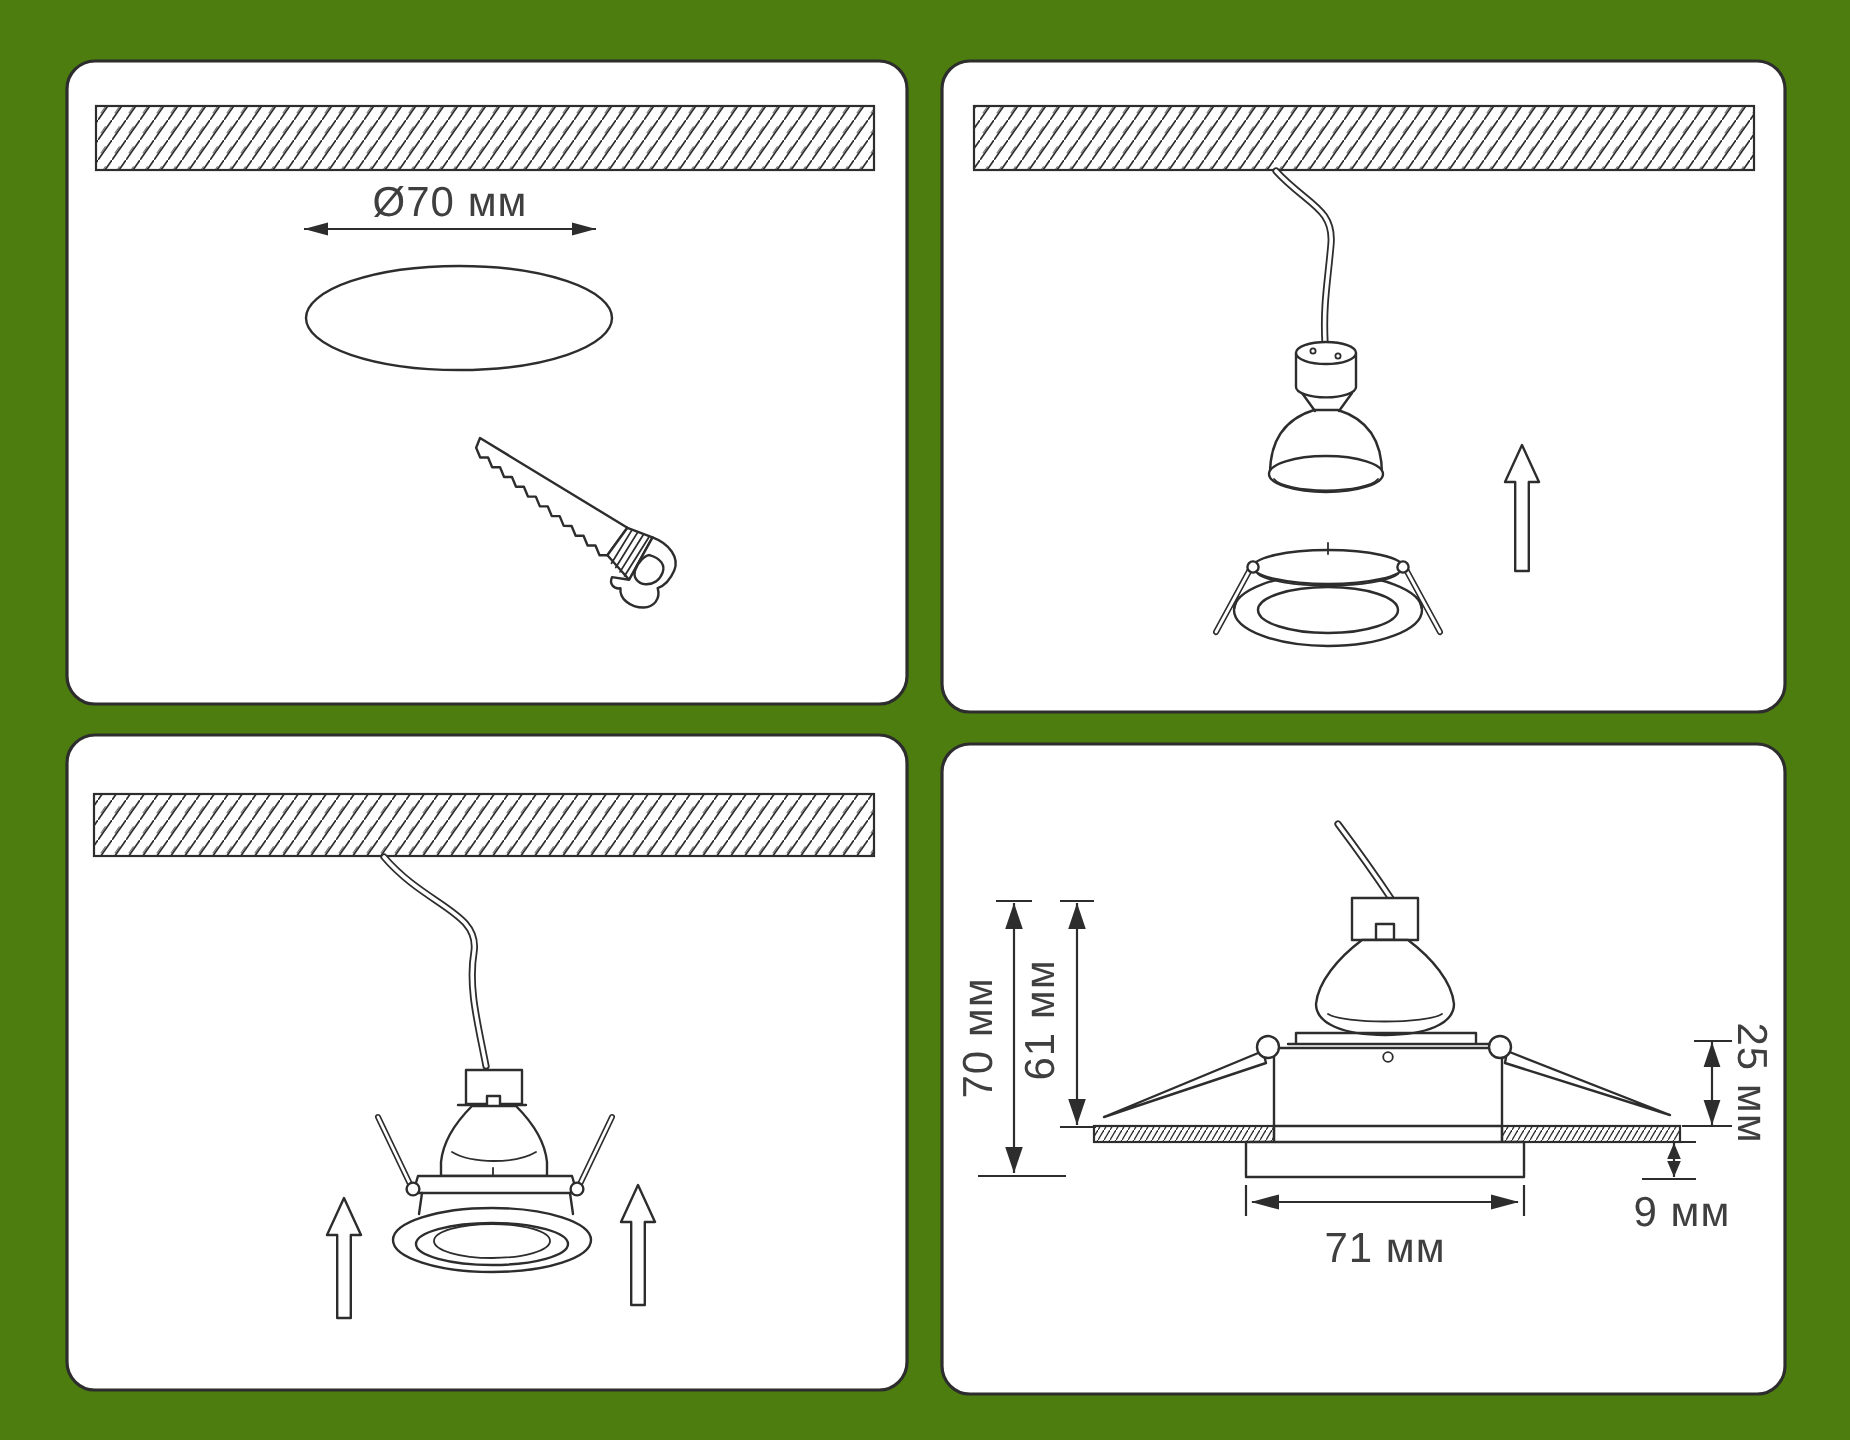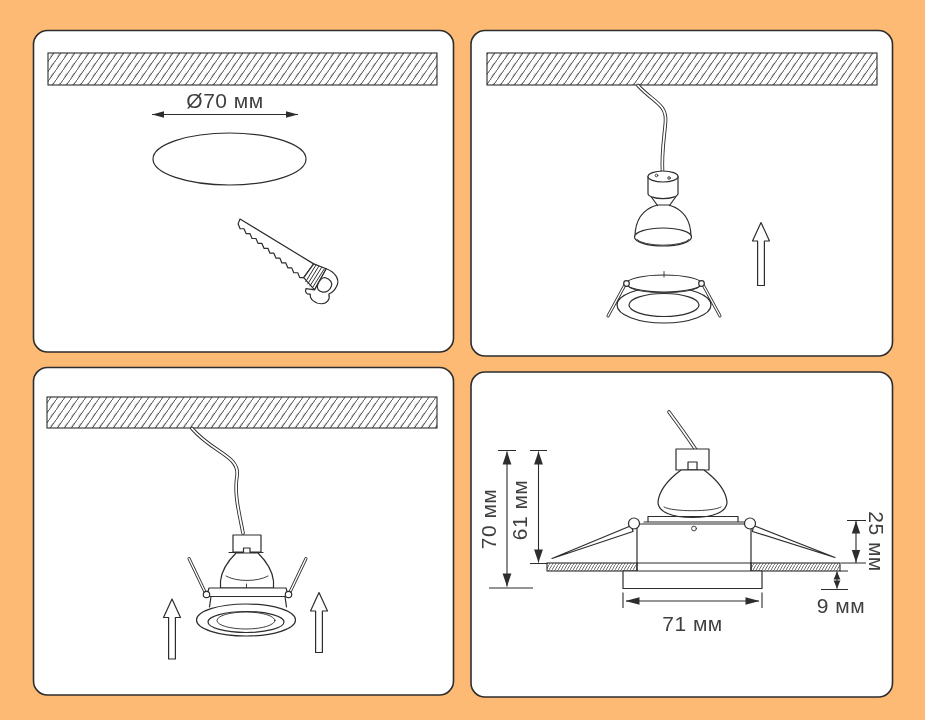--- a/index.html
+++ b/index.html
@@ -1,16 +1,16 @@
 <!DOCTYPE html>
 <html><head>
 <meta charset="utf-8">
 <style>
   html,body{margin:0;padding:0;background:#ffffff;}
-  #stage{position:relative;width:925px;height:720px;background:#fdba74;overflow:hidden;}
+  #stage{position:relative;width:925px;height:720px;background:#4d7c0f;overflow:hidden;}
   svg{display:block;}
   .panel{fill:#fff;stroke:#2d2d2d;stroke-width:1.6;}
   .band{fill:url(#hb);stroke:#2d2d2d;stroke-width:1.1;}
   .strip{fill:url(#hf);stroke:#2d2d2d;stroke-width:1.1;}
   .ln{stroke:#2d2d2d;stroke-width:1.2;fill:none;stroke-linecap:round;stroke-linejoin:round;}
   .lnw{stroke:#2d2d2d;stroke-width:1.2;fill:#ffffff;stroke-linecap:round;stroke-linejoin:round;}
   .thin{stroke-width:0.9;}
   .dim{stroke:#2d2d2d;stroke-width:1.1;fill:none;stroke-linecap:butt;}
   .arr{fill:#2d2d2d;stroke:none;}
   .wire{stroke:#2d2d2d;stroke-width:3.6;fill:none;stroke-linecap:round;}

